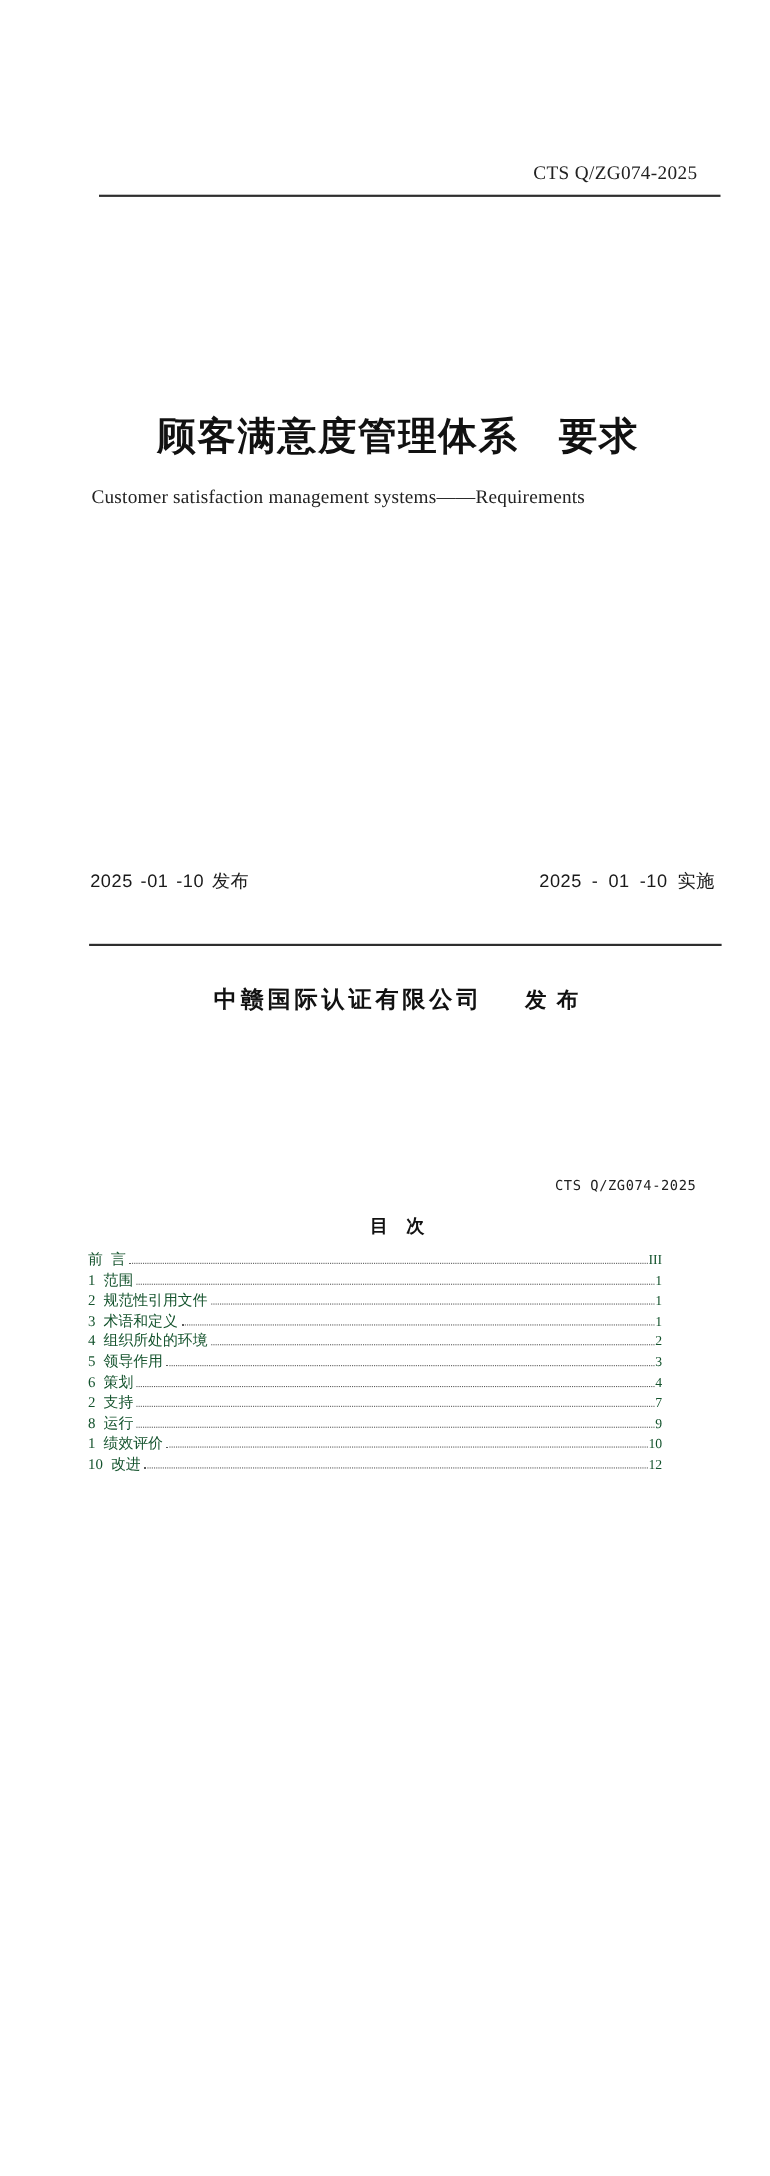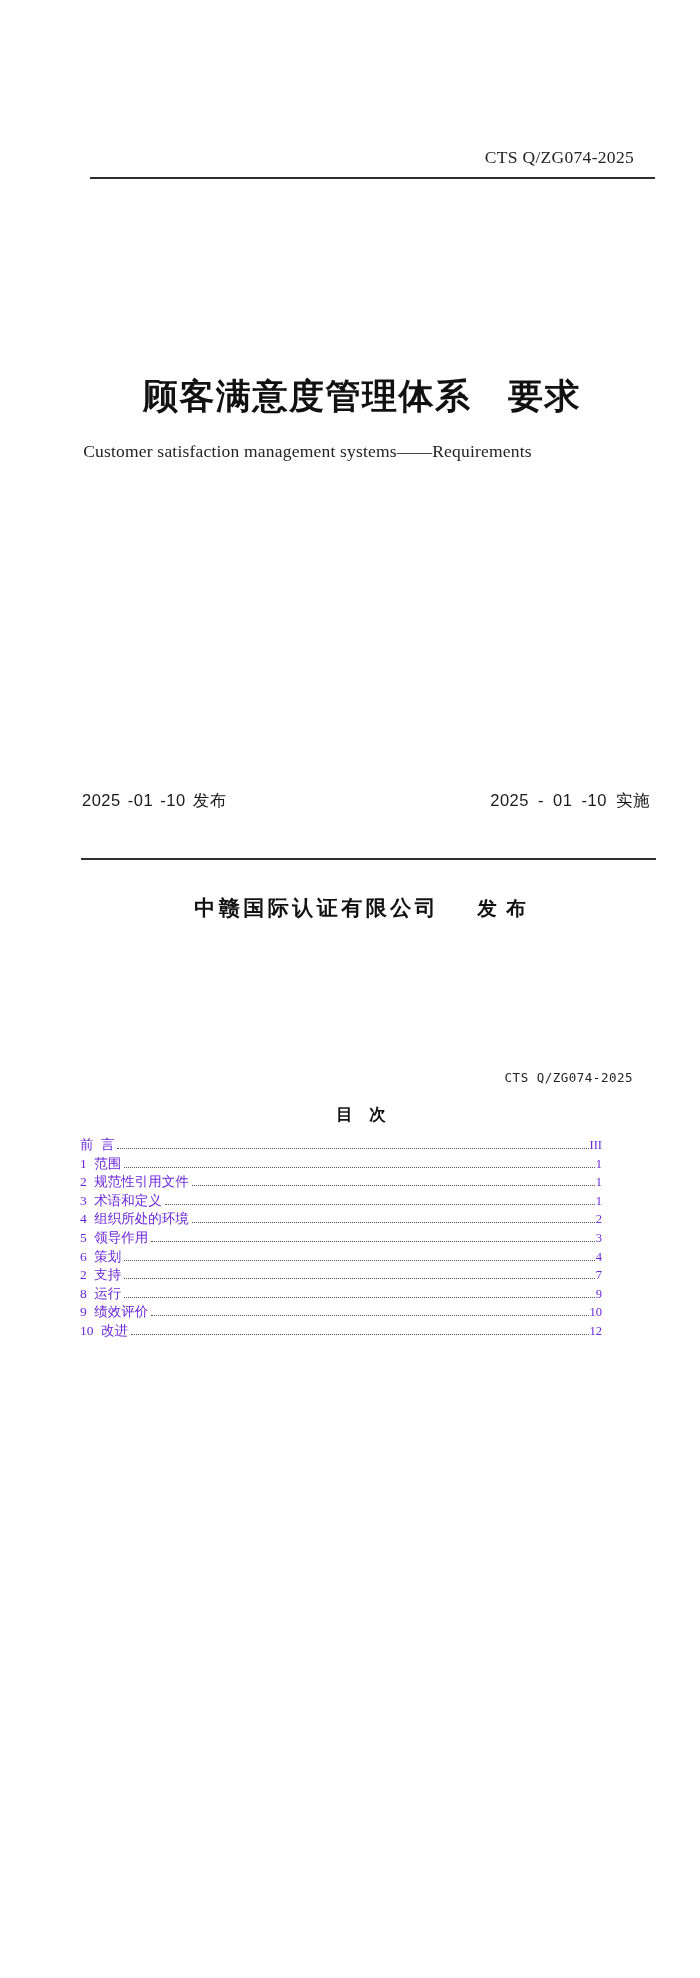--- a/index.html
+++ b/index.html
@@ -62,21 +62,21 @@
     transform: translateX(11px);
     font-family: "Liberation Sans", "DejaVu Sans", sans-serif;
     font-weight: 700; font-size: 16.5px; color: #111; white-space: pre;
   }
   .toc-list {
     top: 1136px; left: 80px; width: 522px;
   }
   .toc-row {
     display: flex; align-items: baseline;
     height: 18.6px;
-    font-size: 13.5px; color: #6d28d9;
+    font-size: 13.5px; color: #14532d;
   }
   .toc-label { white-space: pre; word-spacing: 4px; }
   .toc-leader {
     flex: 1 1 auto;
     border-bottom: 1.6px dotted #5a5a5a;
     margin: 0 1px 3px 3px;
     min-width: 10px;
   }
   .toc-page { font-size: 12.5px; white-space: pre; }
 </style>
@@ -156,21 +156,21 @@
     <span class="toc-page">7</span>
   </div>
 
   <div class="toc-row">
     <span class="toc-label">8 运行</span>
     <span class="toc-leader"></span>
     <span class="toc-page">9</span>
   </div>
 
   <div class="toc-row">
-    <span class="toc-label">9 绩效评价</span>
+    <span class="toc-label">1 绩效评价</span>
     <span class="toc-leader"></span>
     <span class="toc-page">10</span>
   </div>
 
   <div class="toc-row">
     <span class="toc-label">10 改进</span>
     <span class="toc-leader"></span>
     <span class="toc-page">12</span>
   </div>
 </div>

